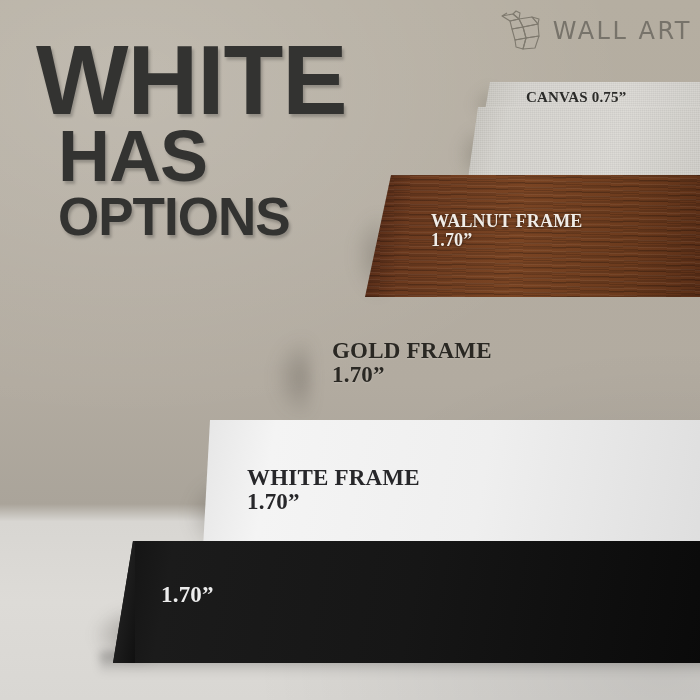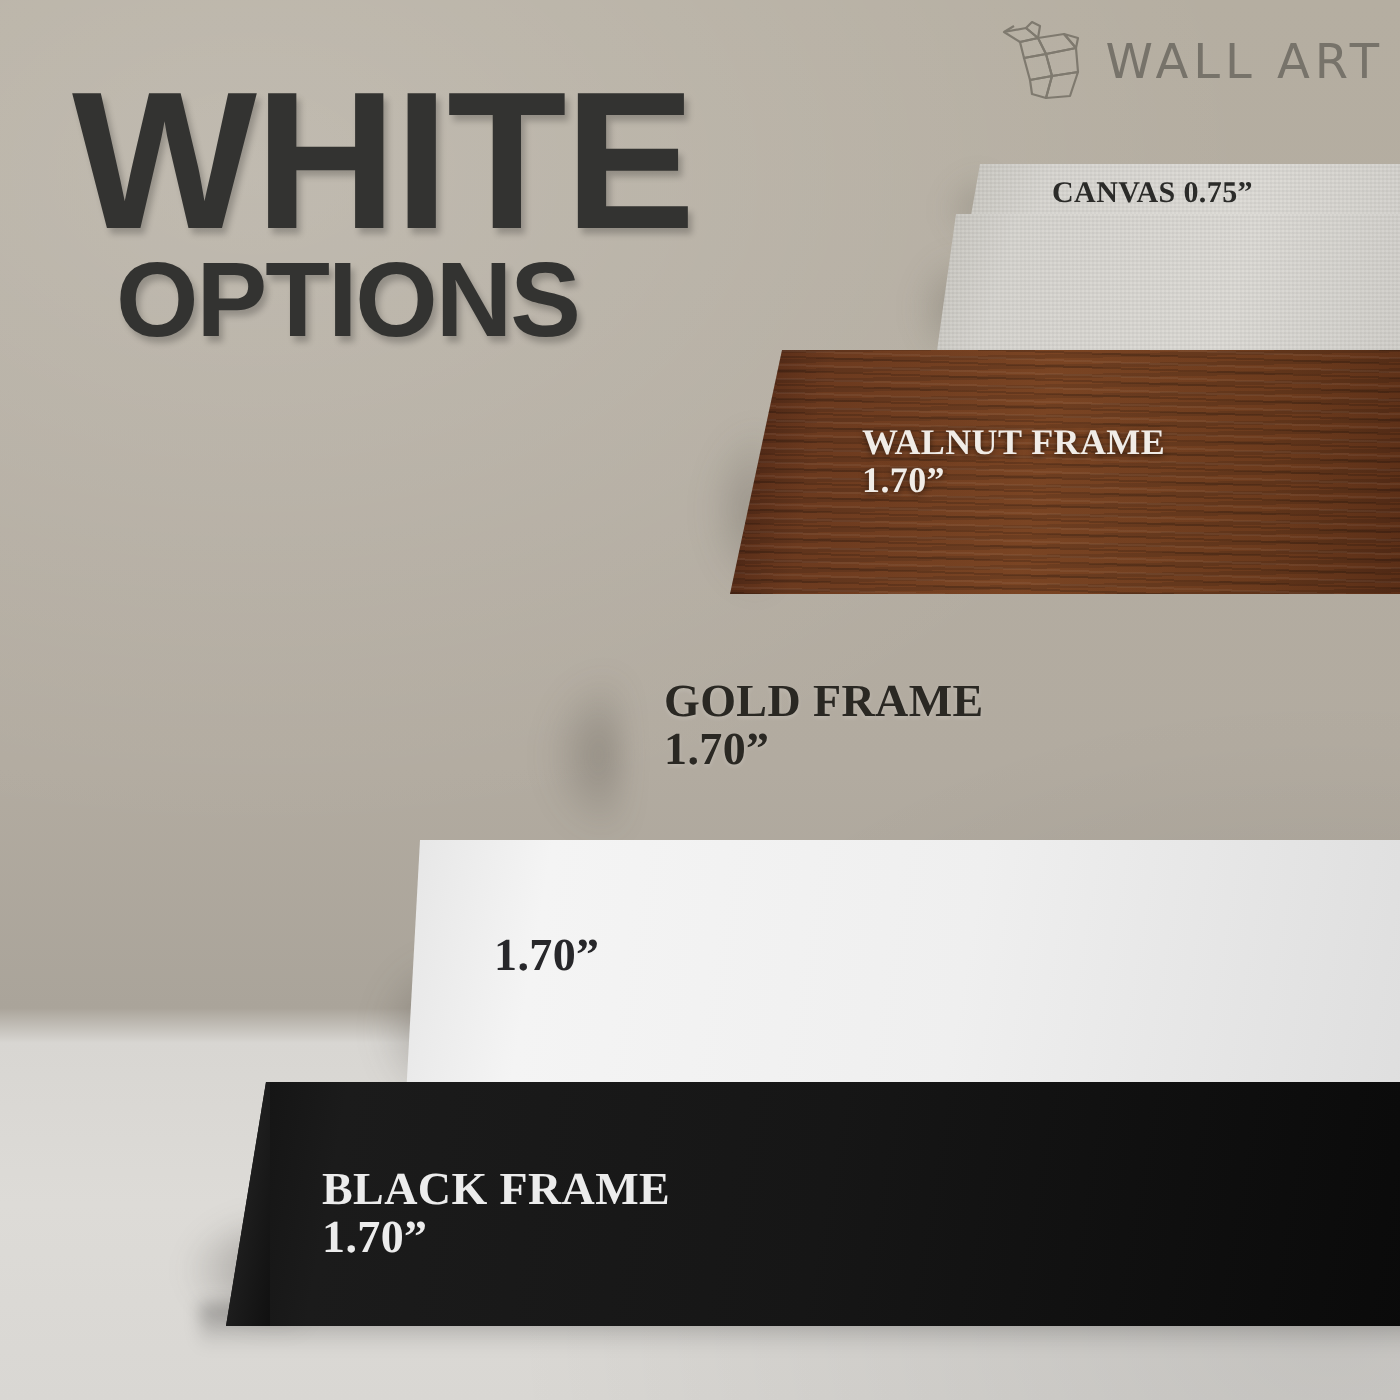--- a/index.html
+++ b/index.html
@@ -193,20 +193,21 @@
         <path d="M16 30 L27 28 L24 39 L17 37 Z"></path>
         <path d="M27 28 L40 26 L36 38 L24 39 Z"></path>
         <path d="M8 3 L3 6"></path>
       </g>
     </svg>
     <div class="logo-text">WALL ART</div>
   </div>
 
   <div class="headline">
     <div class="h1">WHITE</div>
+    <div class="h2">HAS</div>
     <div class="h3">OPTIONS</div>
   </div>
 
   <div class="slab" id="canvas075">
     <div class="face"></div>
     <div class="label">
       <span class="l1">CANVAS  0.75”</span>
     </div>
   </div>
 
@@ -226,26 +227,26 @@
     <div class="face"></div>
     <div class="label">
       <span class="l1">GOLD FRAME</span>
       <span class="l2">1.70”</span>
     </div>
   </div>
 
   <div class="slab" id="white">
     <div class="face"></div>
     <div class="label">
+      <span class="l1">WHITE FRAME</span>
       <span class="l2">1.70”</span>
     </div>
   </div>
 
   <div class="slab" id="black">
     <div class="face"></div>
     <div class="bevel"></div>
     <div class="label">
-      <span class="l1">BLACK FRAME</span>
       <span class="l2">1.70”</span>
     </div>
   </div>
 
 </div>
 
 </body></html>

